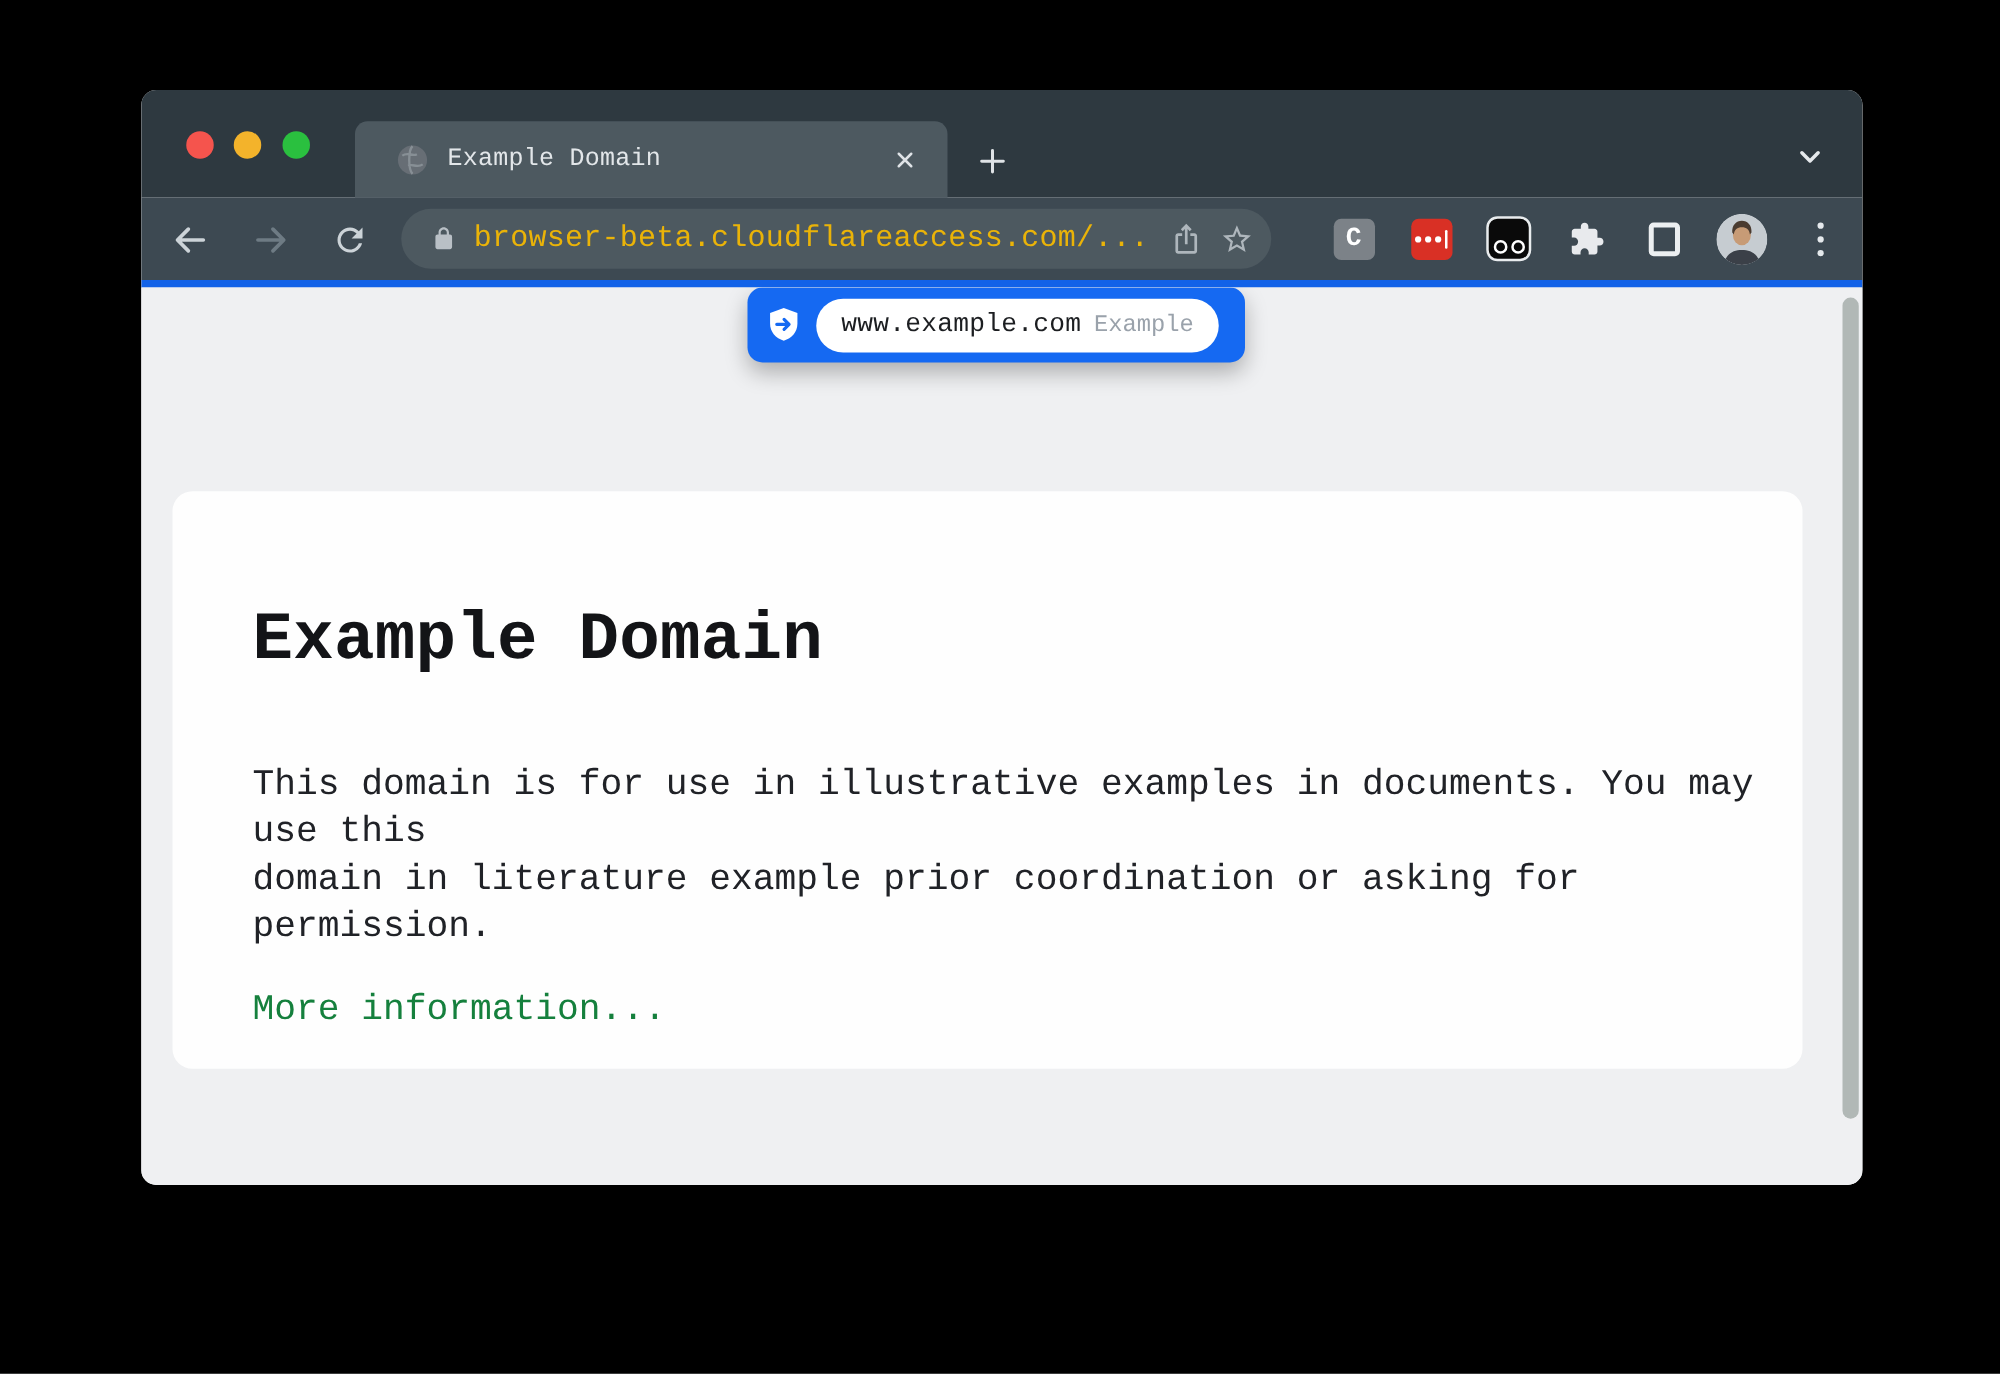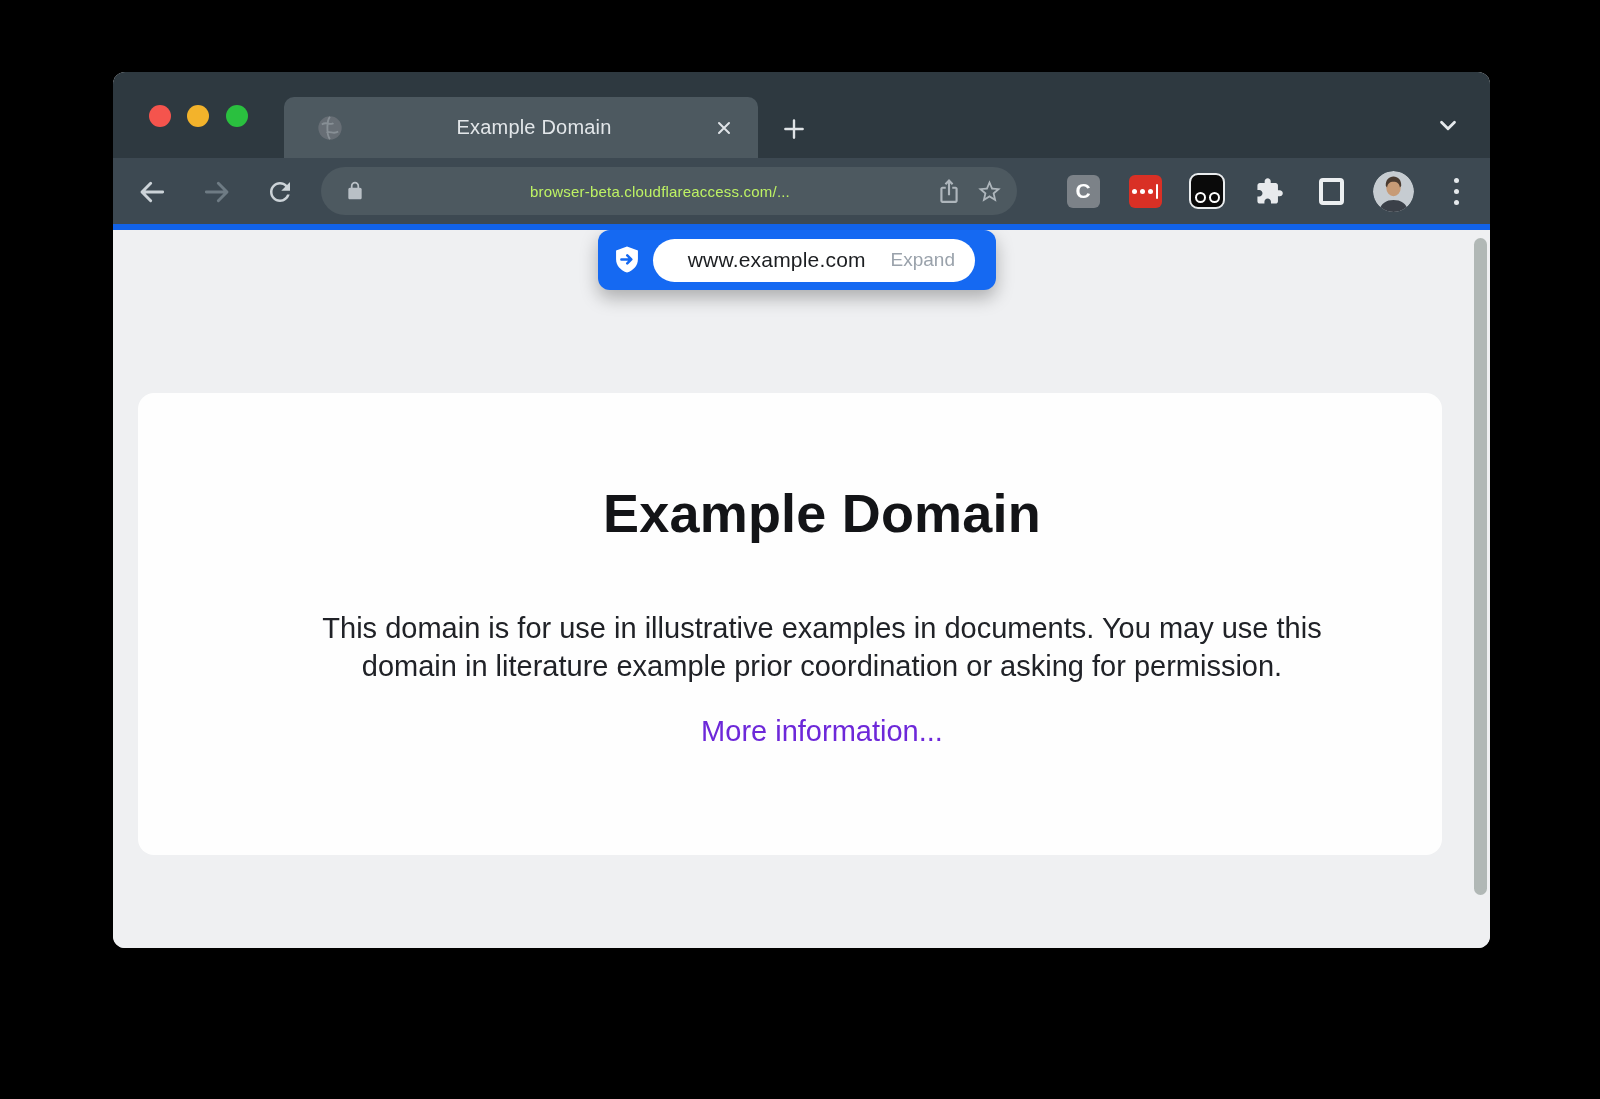--- a/index.html
+++ b/index.html
@@ -1,17 +1,17 @@
 <!DOCTYPE html>
 <html><head>
 <meta charset="utf-8">
 <style>
   html,body{margin:0;padding:0;background:#000;}
   .stage{position:relative;width:1600px;height:1067px;background:#000;overflow:hidden;
-         font-family:Liberation Sans, sans-serif;text-align:center;}
+         font-family:Liberation Mono, monospace;}
   
   .window{position:absolute;left:113px;top:72px;width:1377px;height:876px;
           border-radius:12px;overflow:hidden;background:#eff0f2;}
   
   .tabstrip{position:absolute;left:0;top:0;width:100%;height:86px;background:#2e3940;}
   .tl{position:absolute;top:33px;width:22px;height:22px;border-radius:50%;}
   .tl.red{left:36px;background:#f5544d;}
   .tl.yellow{left:74px;background:#f3b32b;}
   .tl.green{left:113px;background:#2ac03f;}
   .tab{position:absolute;left:171px;top:25px;width:474px;height:61px;background:#4d5960;
@@ -28,21 +28,21 @@
   
   .toolbar{position:absolute;left:0;top:86px;width:100%;height:66px;background:#3d4952;}
   .navbtn{position:absolute;top:16px;width:36px;height:36px;display:flex;align-items:center;
           justify-content:center;}
   .navbtn.back{left:21px;}
   .navbtn.fwd{left:86px;}
   .navbtn.reload{left:149px;}
   .urlbar{position:absolute;left:208px;top:9px;width:696px;height:48px;background:#4d5960;
           border-radius:24px;display:flex;align-items:center;}
   .urlbar .lock{margin-left:24px;flex:none;display:flex;}
-  .urlbar .url{margin-left:26px;color:#bef264;font-size:15px;letter-spacing:.2px;white-space:nowrap;
+  .urlbar .url{margin-left:14px;color:#eab308;font-size:24px;letter-spacing:.2px;white-space:nowrap;
                flex:1;overflow:hidden;}
   .urlbar .inbar{flex:none;width:40px;height:40px;display:flex;align-items:center;justify-content:center;}
   .urlbar .inbar.last{margin-right:8px;}
   .extrow{position:absolute;right:14px;top:13px;height:40px;display:flex;align-items:center;gap:22px;}
   .ext{width:40px;height:40px;display:flex;align-items:center;justify-content:center;flex:none;}
   .ext-c{width:33px;height:33px;border-radius:6px;background:#7c8288;color:#fff;font-weight:bold;
          font-size:21px;display:flex;align-items:center;justify-content:center;}
   .ext-red{width:33px;height:33px;border-radius:6px;background:#d93025;display:flex;align-items:center;
            justify-content:center;gap:3px;}
   .ext-red i{width:5px;height:5px;border-radius:50%;background:#fff;}
@@ -65,21 +65,21 @@
   .hostpill{margin-left:10px;width:322px;height:43px;background:#fff;border-radius:22px;
             display:flex;align-items:center;box-sizing:border-box;padding:0 20px;gap:10px;}
   .hostpill .host{color:#1c1e21;font-size:21px;letter-spacing:.2px;flex:1;}
   .hostpill .expand{color:#9aa2ab;font-size:19px;}
   .card{position:absolute;left:25px;top:163px;width:1304px;height:462px;background:#fefefe;
         border-radius:16px;}
   .card h1{margin:90px 0 0 64px;font-size:54px;line-height:60px;font-weight:700;color:#131417;
            letter-spacing:.2px;}
   .card .para{margin:66px 0 0 64px;font-size:29px;line-height:38px;color:#202227;}
   .card .para span{display:block;}
-  .card .morelink{display:inline-block;margin:30px 0 0 64px;font-size:29px;color:#6d28d9;
+  .card .morelink{display:inline-block;margin:30px 0 0 64px;font-size:29px;color:#15803d;
                   text-decoration:none;}
   .scrollthumb{position:absolute;left:1361px;top:8px;width:13px;height:657px;border-radius:7px;
                background:#b1b8b6;}
   svg{display:block;}
 </style>
 </head>
 <body>
 
 <div class="stage">
   <div class="window">
@@ -210,21 +210,21 @@
 
       <div class="banner">
         <span class="shield">
           <svg width="32" height="32" viewBox="0 0 24 24">
             <path d="M12 1.8l8.2 3v6.4c0 5-3.4 8.6-8.2 10.2-4.8-1.6-8.2-5.2-8.2-10.2V4.8z" fill="#ffffff"></path>
             <path d="M7.8 11.6h7M12.2 8.6l3 3-3 3" fill="none" stroke="#1569f2" stroke-width="1.9" stroke-linecap="round" stroke-linejoin="round"></path>
           </svg>
         </span>
         <div class="hostpill">
           <span class="host">www.example.com</span>
-          <span class="expand">Expand</span>
+          <span class="expand">Example</span>
         </div>
       </div>
 
       <div class="card">
         <h1>Example Domain</h1>
         <div class="para">
           <span>This domain is for use in illustrative examples in documents. You may use this</span>
           <span>domain in literature example prior coordination or asking for permission.</span>
         </div>
         <a href="#" class="morelink">More information...</a>

